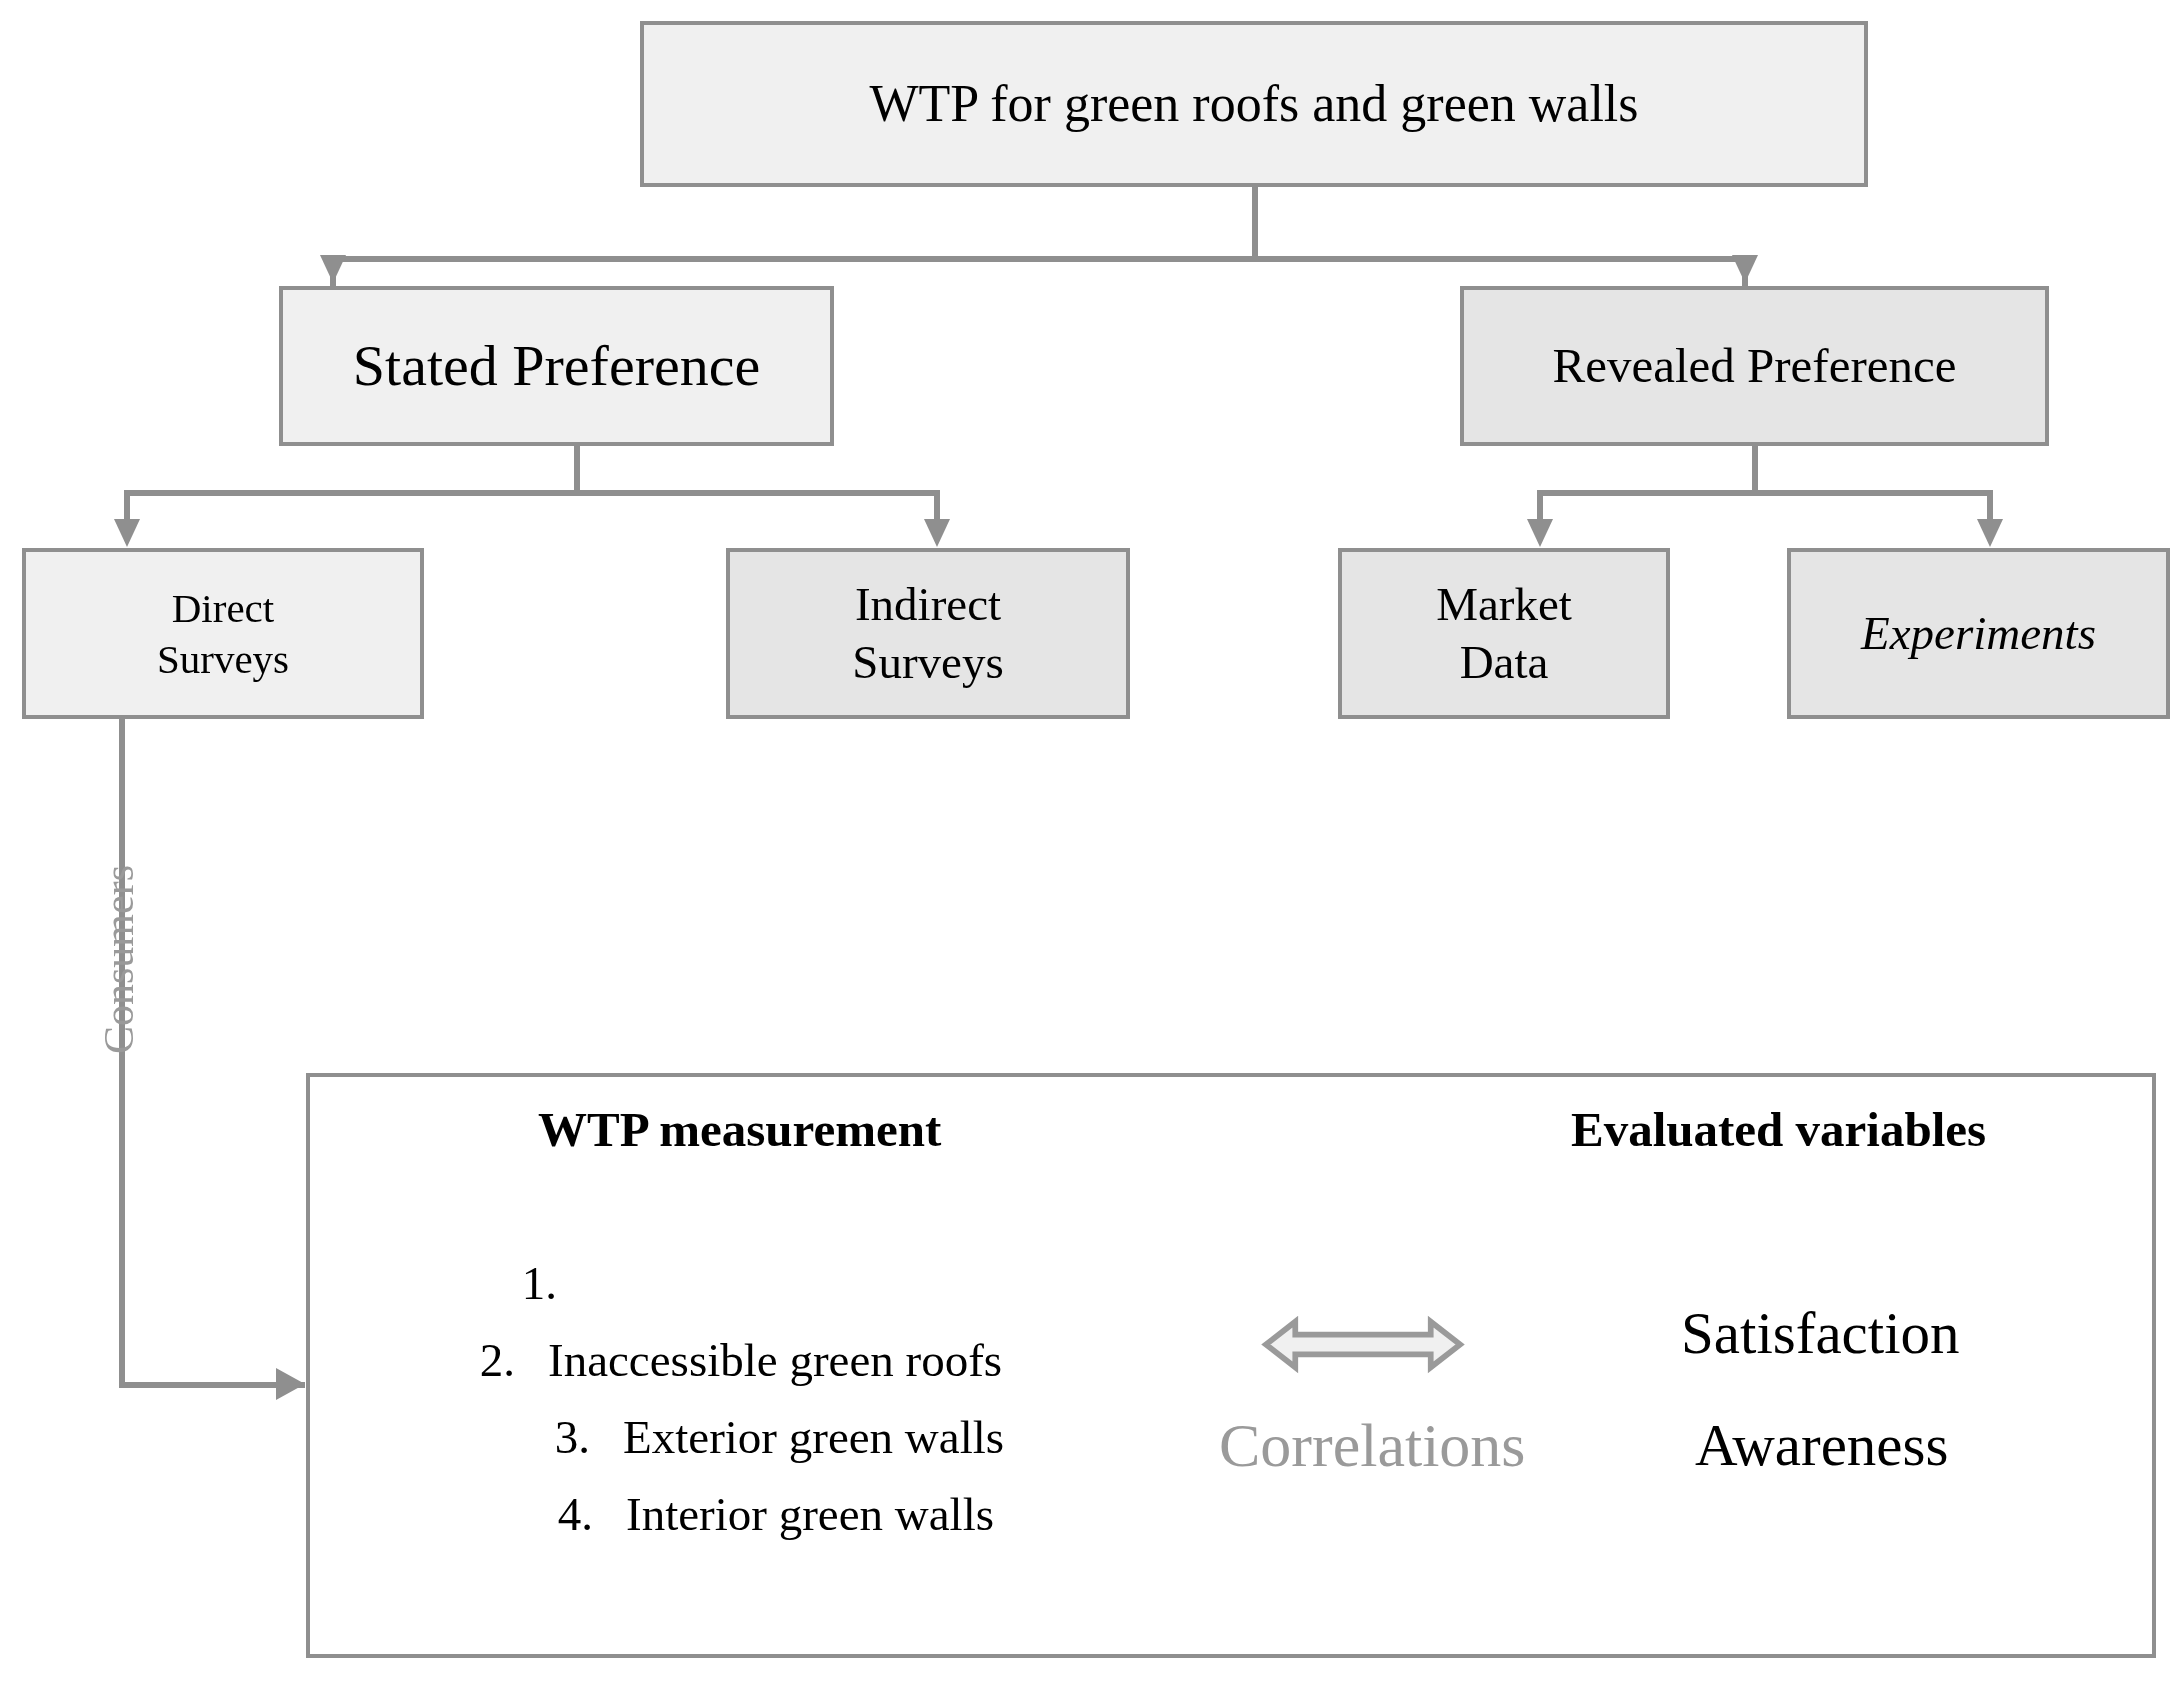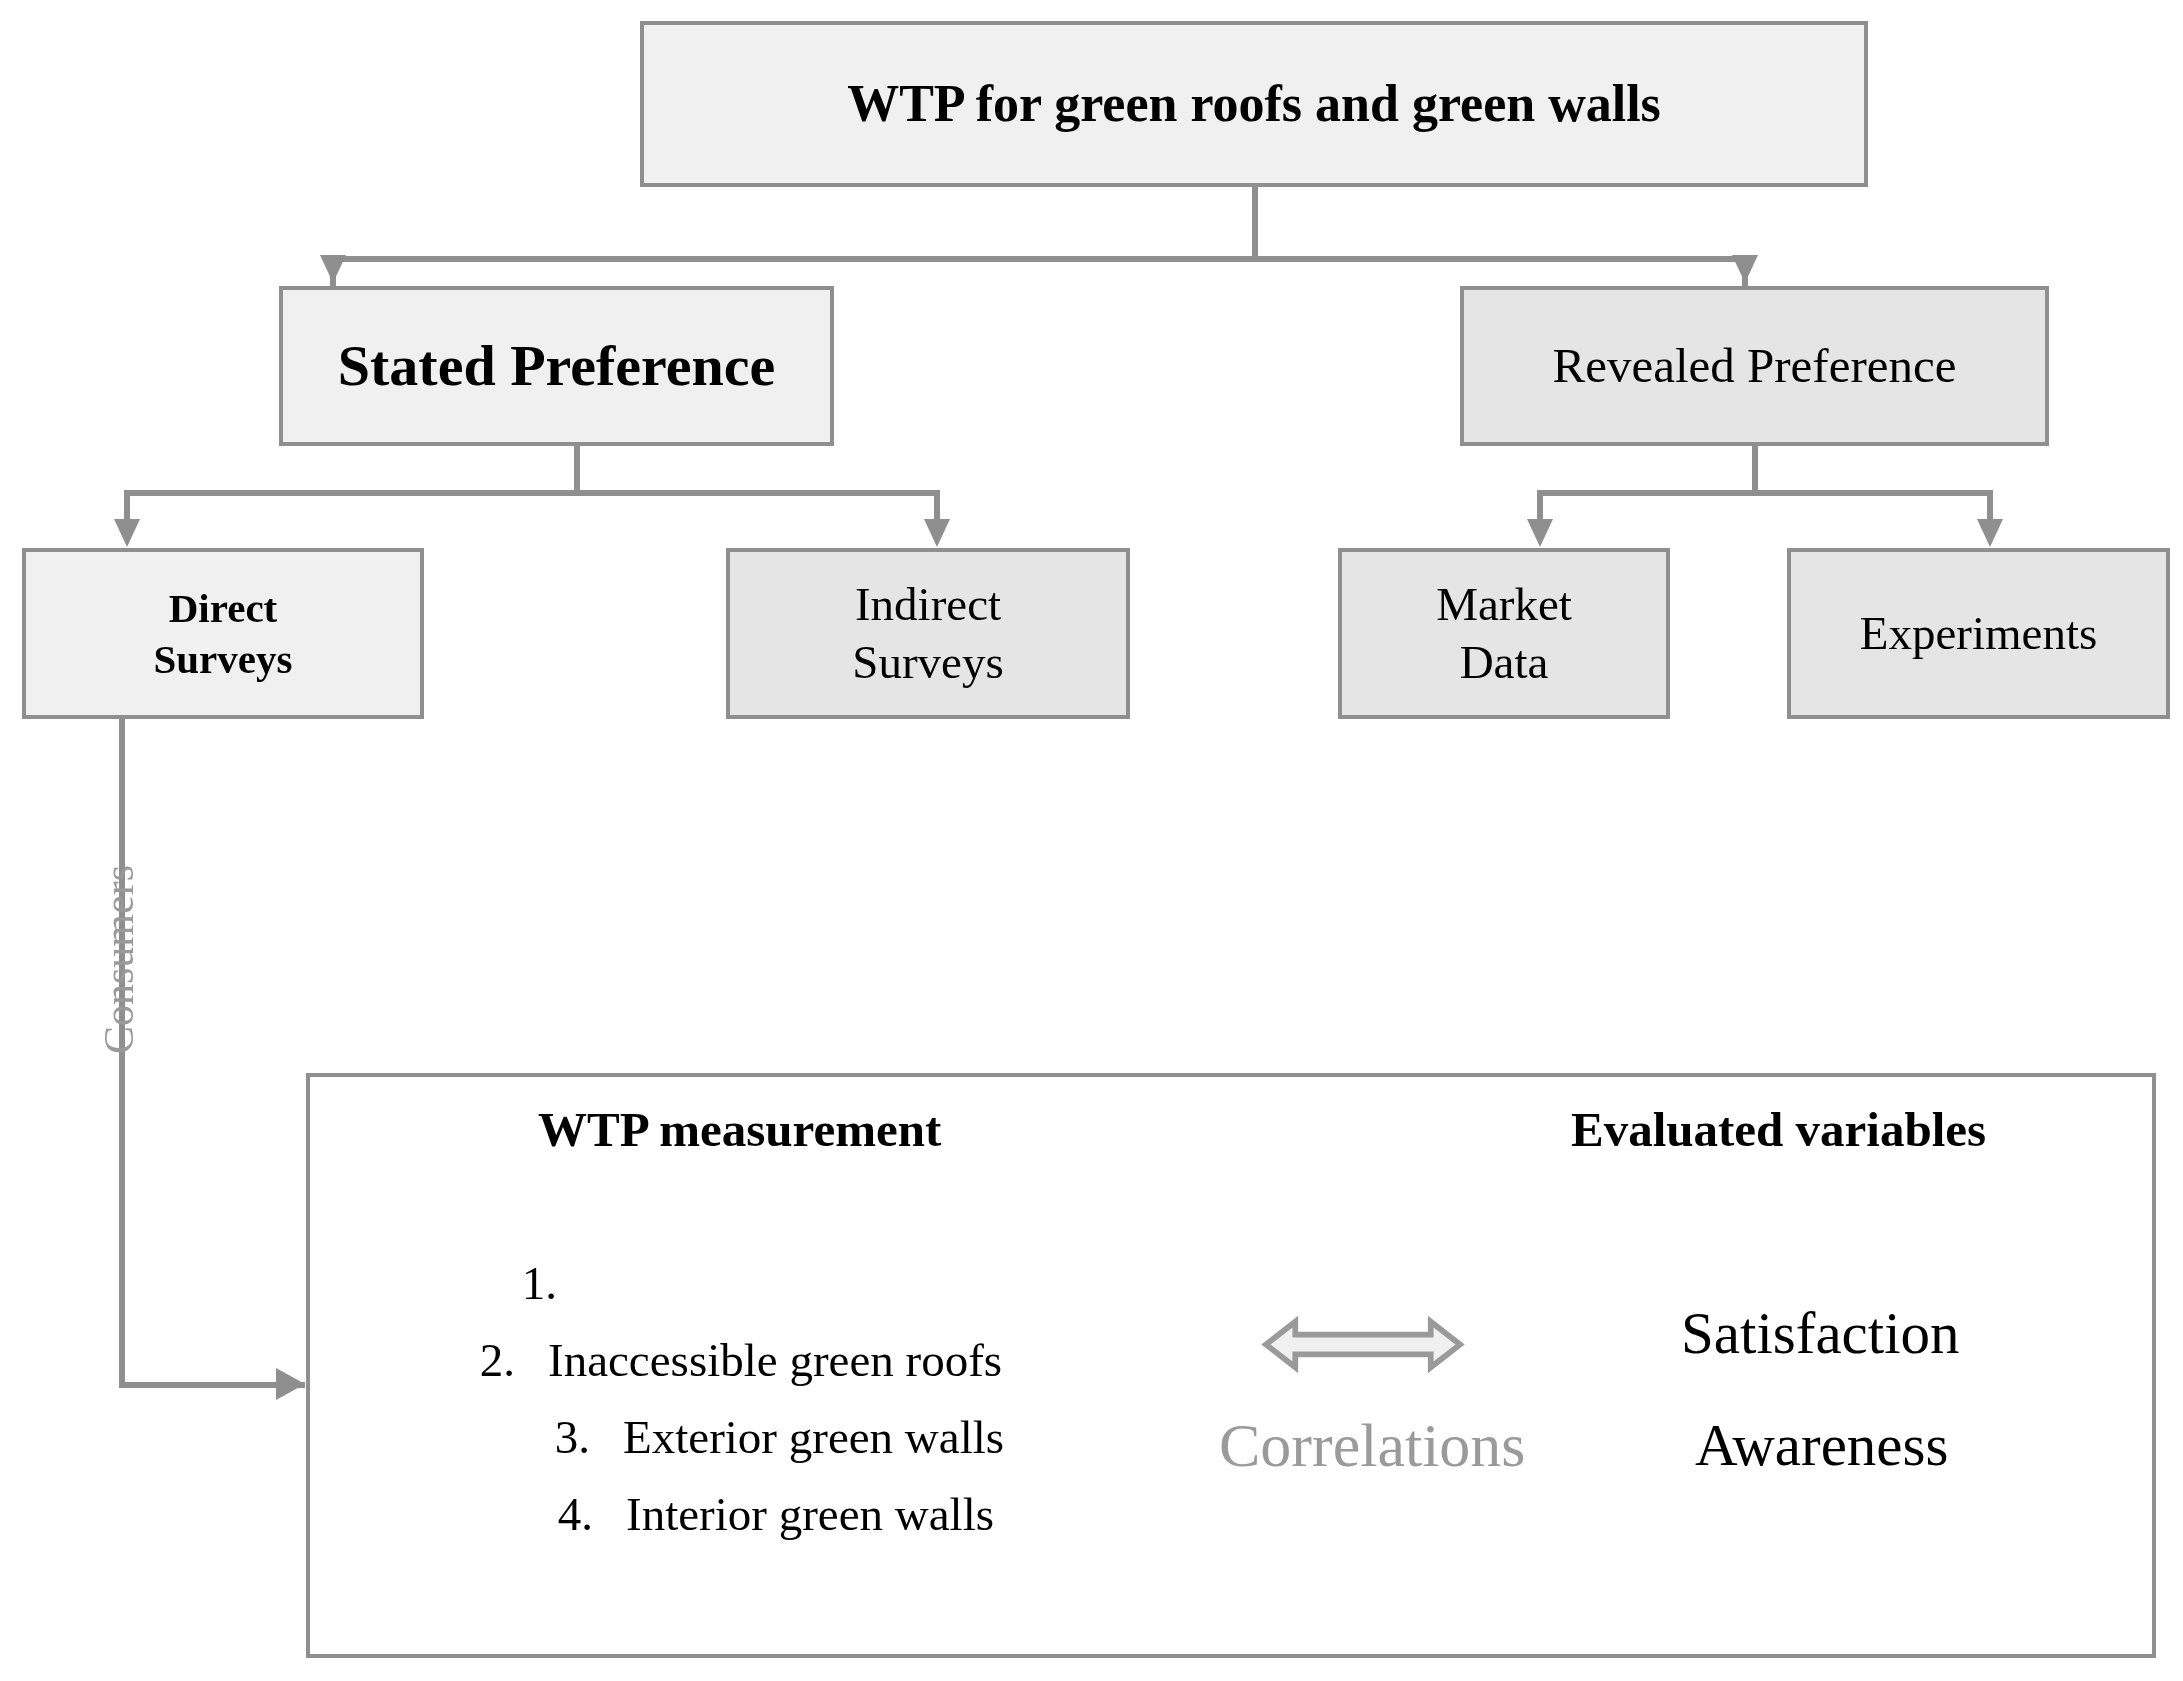--- a/index.html
+++ b/index.html
@@ -8,29 +8,29 @@
 
   .canvas{position:absolute;left:0;top:0;width:2183px;height:1682px;}
 
   
   .box{position:absolute;box-sizing:border-box;border:4.1px solid #8f8f8f;
        display:flex;align-items:center;justify-content:center;text-align:center;
        line-height:1.22;}
   .box.fill{background:#f0f0f0;}
   .box.plain{background:#e5e5e5;}
   .box .lbl{display:block;width:100%;padding:0 8.2px;}
-  .b-bold{font-weight:bold;}
+  .b-bold{font-weight:normal;}
 
   #box-root{left:640px;top:21px;width:1228px;height:166px;font-size:52px;}
   #box-stated{left:279px;top:286px;width:555px;height:160px;font-size:58px;}
   #box-revealed{left:1460px;top:286px;width:589px;height:160px;font-size:49px;}
   #box-direct{left:22px;top:548px;width:402px;height:171px;font-size:41px;}
   #box-indirect{left:726px;top:548px;width:404px;height:171px;font-size:47px;}
   #box-market{left:1338px;top:548px;width:332px;height:171px;font-size:47px;}
-  #box-experiments{left:1787px;top:548px;width:383px;height:171px;font-size:47px;}
+  #box-experiments{left:1787px;top:548px;width:383px;height:171px;font-size:47px;font-style:italic;}
 
   
   .ln{position:absolute;background:#8f8f8f;}
   .ln-v{width:5.7px;}
   .ln-h{height:5.7px;}
 
   
   .arw-d{position:absolute;width:0;height:0;
          border-left:13px solid transparent;border-right:13px solid transparent;
          border-top:28px solid #8f8f8f;}

